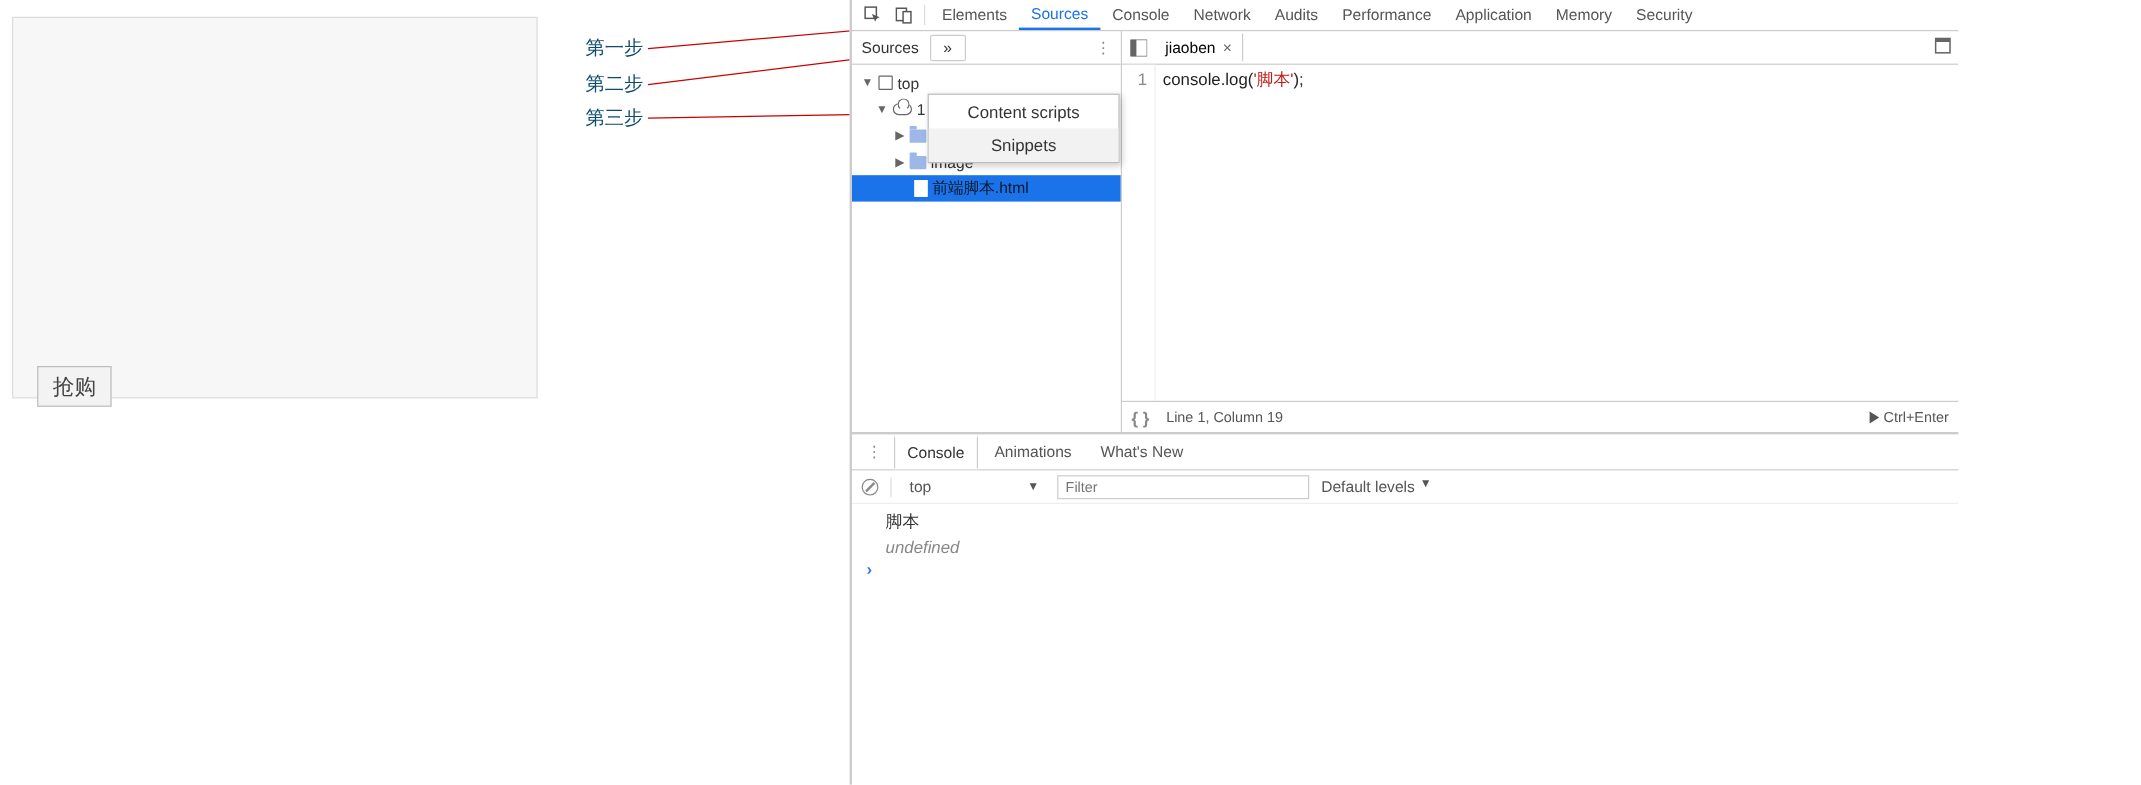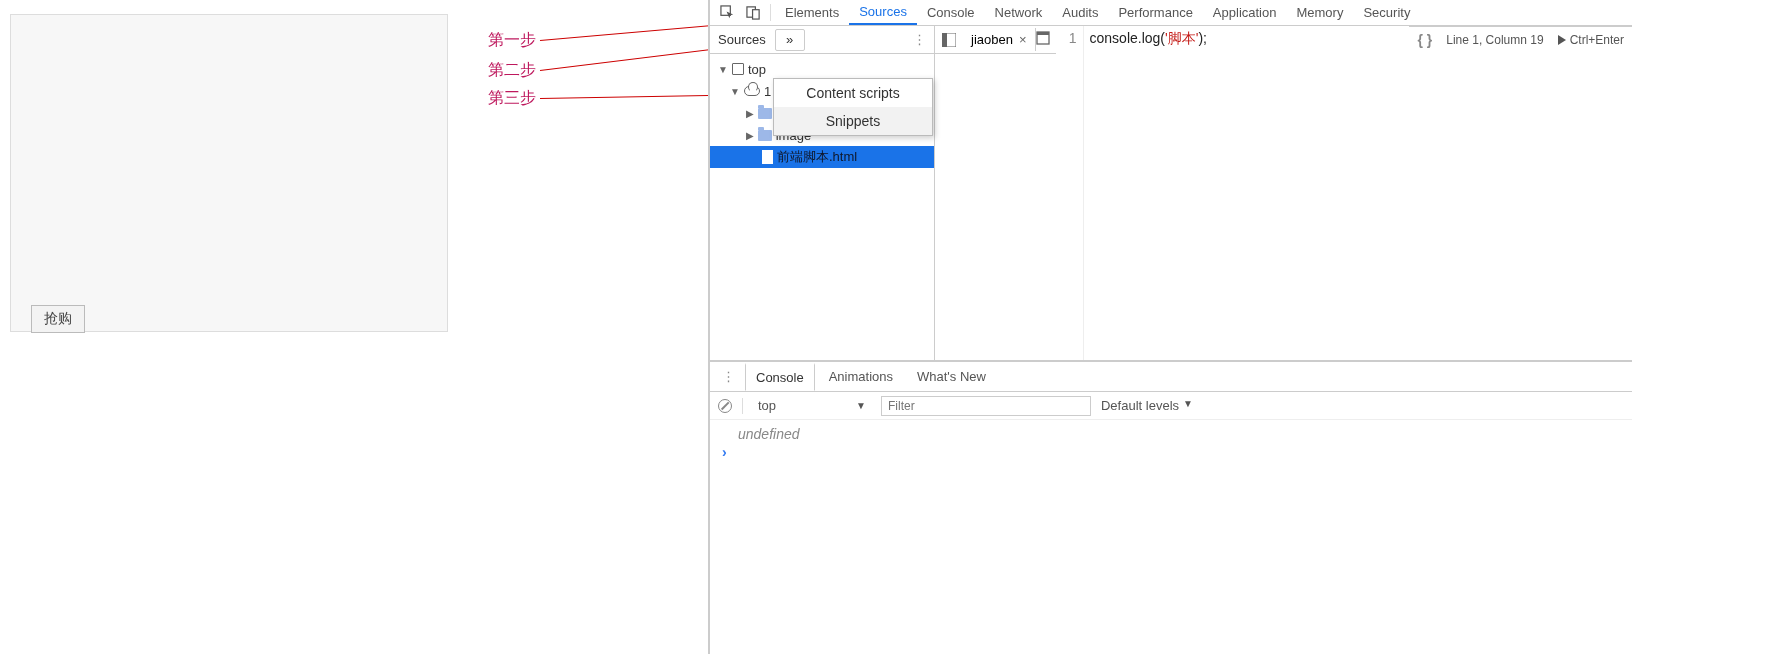--- a/index.html
+++ b/index.html
@@ -16,24 +16,24 @@
   .hl-red { color: #d61a1a; }
   .hl-yellow { color: #f5b400; }
   .hl-blue { color: #2b6fe0; }
   .headline2 { position: absolute; left: 0; top: 160px; width: 100%; text-align: center; font-size: 36px; font-weight: 700; color: #222; letter-spacing: 4px; }
   .notebook { position: absolute; left: 80px; top: 210px; width: 300px; height: 44px; background: #fff; border: 1px solid #eee; border-radius: 2px; box-shadow: 0 2px 4px rgba(0,0,0,0.08); }
   .notebook-spine { position: absolute; left: 84px; top: 210px; width: 292px; height: 8px; background: repeating-linear-gradient(90deg, #777 0 2px, transparent 2px 10px); }
   .pencil { position: absolute; left: 100px; top: 224px; width: 240px; height: 6px; background: linear-gradient(90deg, #333 0 12px, #d8b070 12px 220px, #e89090 220px 232px, #333 232px 240px); border-radius: 3px; }
   .pinecone { position: absolute; left: 16px; top: 186px; width: 56px; height: 60px; background: radial-gradient(ellipse at 50% 30%, #6a4a2a, #3a2a16); clip-path: polygon(50% 0%, 80% 15%, 95% 40%, 90% 70%, 75% 90%, 50% 100%, 25% 90%, 10% 70%, 5% 40%, 20% 15%); }
   .pinecone::before { content:""; position:absolute; inset:6px; background: repeating-radial-gradient(circle at 50% 20%, #8a6a3a 0 4px, #4a3018 4px 8px); clip-path: inherit; }
   .desk-shadow { position:absolute; left:0; right:0; bottom:0; height:20px; background:#eee; }
-  .buy-btn { position: absolute; left: 20px; top: 290px; padding: 4px 12px; font-size: 14px; background: #f3f3f3; border: 1px solid #bbb; color: #444; }
-
-  
-  .step-label { position: absolute; color: #be185d; font-size: 16px; }
+  .buy-btn { position: absolute; left: 20px; top: 290px; padding: 4px 12px; font-size: 18px; background: #f3f3f3; border: 1px solid #bbb; color: #444; }
+
+  
+  .step-label { position: absolute; color: #0c4a6e; font-size: 16px; }
   .red-line { position: absolute; height: 1px; background: #c00; transform-origin: left center; }
   .red-box { position: absolute; border: 1px solid #c00; background: transparent; pointer-events: none; }
 
   
   .devtools { position: absolute; left: 708px; top: 0; width: 924px; height: 654px; border-left: 2px solid #ccc; background: #fff; display: flex; flex-direction: column; }
   .dt-tabs { height: 26px; border-bottom: 1px solid #ccc; display: flex; align-items: stretch; font-size: 13px; color: #555; padding-left: 4px; }
   .dt-tab { padding: 4px 10px; cursor: pointer; display: flex; align-items: center; }
   .dt-tab.active { color: #1a73e8; border-bottom: 2px solid #1a73e8; }
   .dt-tab-icon { width: 26px; display: flex; align-items: center; justify-content: center; color: #555; }
   .dt-tab-icon svg { width: 15px; height: 15px; }
@@ -58,21 +58,21 @@
   .tri { font-size: 10px; color: #666; }
   .folder-icon { width: 14px; height: 11px; background: #9db8e8; border-radius: 1px; position: relative; }
   .folder-icon::before { content:""; position:absolute; left:0; top:-3px; width:6px; height:3px; background:#9db8e8; border-radius:1px 1px 0 0; }
   .folder-page { width: 12px; height: 12px; border: 1.5px solid #666; border-radius: 1px; background:#fff; }
   .cloud-icon { width: 16px; height: 10px; border: 1.5px solid #666; border-radius: 6px; position: relative; background:#fff; }
   .cloud-icon::before { content:""; position:absolute; left:3px; top:-5px; width:8px; height:8px; border:1.5px solid #666; border-radius:50%; background:#fff; border-bottom-color:transparent; }
   .file-icon { width: 11px; height: 14px; background: #fff; border: 1px solid #fff; position: relative; }
   .tree-row:not(.sel) .file-icon { border-color:#888; background:#fff; }
   .tree-row.sel .file-icon { background:#fff; }
 
-  .editor-pane { flex: 1; display: flex; flex-direction: row; min-width: 0; }
+  .editor-pane { flex: 1; display: flex; flex-direction: column; min-width: 0; }
   .editor-tabs { height: 28px; border-bottom: 1px solid #ccc; display: flex; align-items: center; font-size: 13px; }
   .ed-icon { width: 28px; display:flex; align-items:center; justify-content:center; color:#666; }
   .ed-tab { padding: 4px 8px; border-right: 1px solid #ccc; display: flex; align-items: center; gap: 6px; background:#fff; }
   .ed-close { color: #666; font-size: 13px; }
   .ed-max { margin-left:auto; margin-right:6px; color:#666; }
   .editor-body { flex: 1; display: flex; font-family: Consolas, monospace; font-size: 14px; }
   .gutter { width: 28px; text-align: right; color: #888; padding: 4px 6px 0 0; background: #fff; border-right: 1px solid #eee; }
   .code { flex: 1; padding: 4px 6px; white-space: pre; }
   .tok-kw { color: #222; }
   .tok-str { color: #c41a16; }
@@ -238,17 +238,18 @@
         <span>top</span>
         <span class="ctx-caret">▼</span>
       </span>
       <input class="filter-input" placeholder="Filter" style="">
       <span class="levels">
         <span>Default levels</span>
         <span class="ctx-caret">▼</span>
       </span>
     </div>
     <div class="console-body">
+      <div class="console-line">脚本</div>
       <div class="console-line undef">undefined</div>
       <div class="prompt">›</div>
     </div>
   </div>
 </div>
 
 </body></html>

